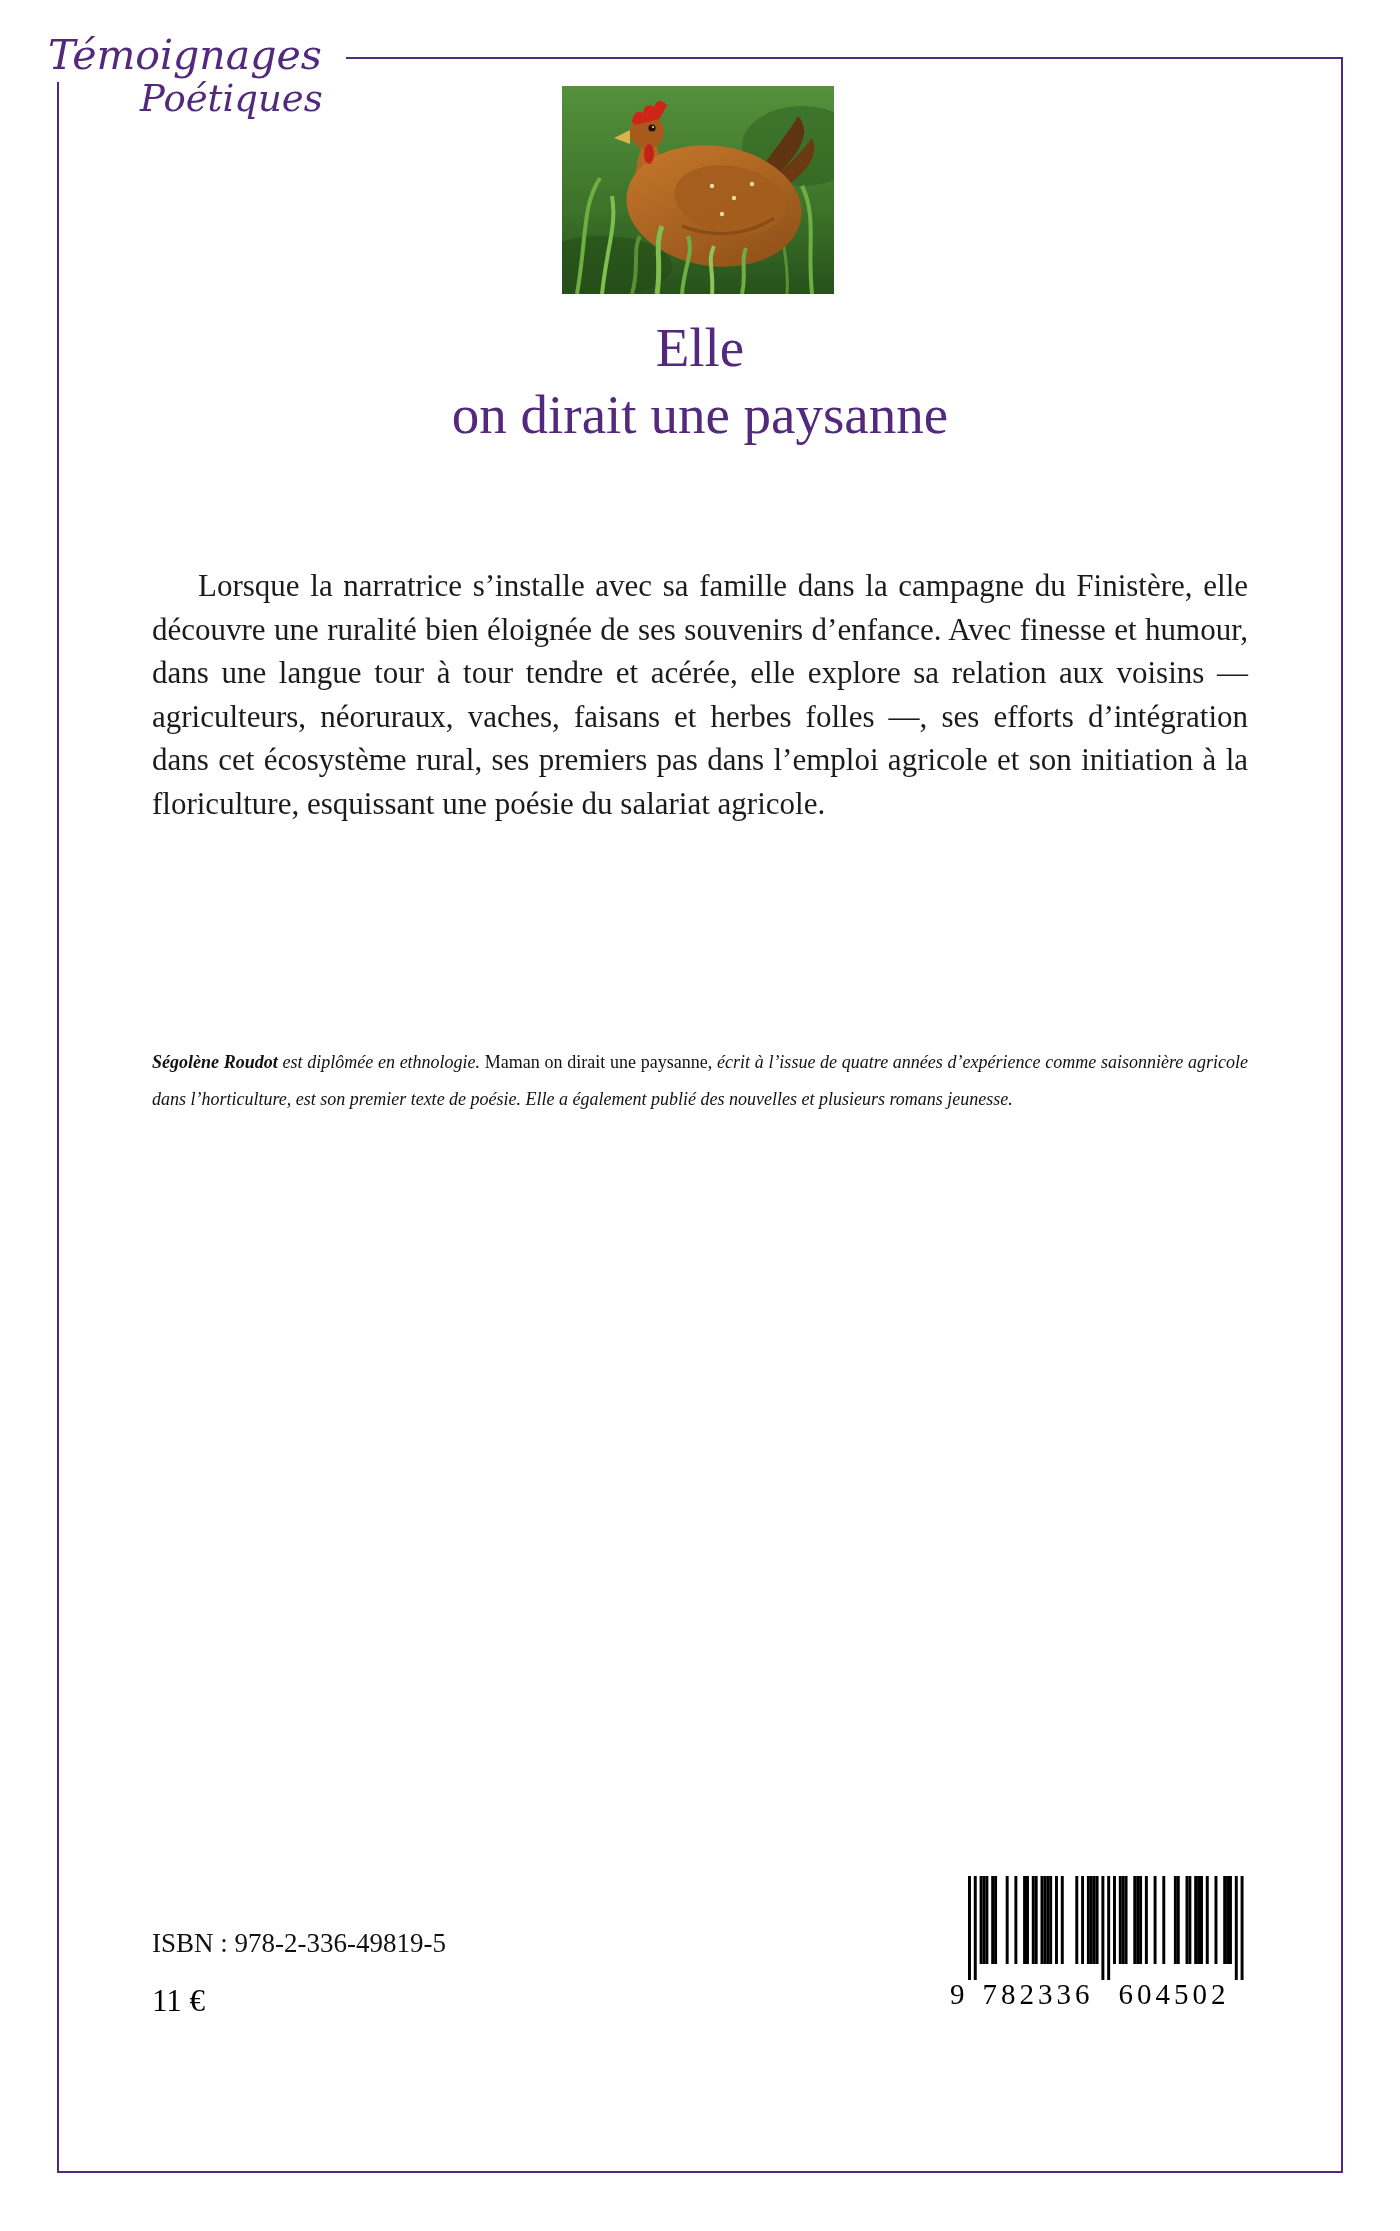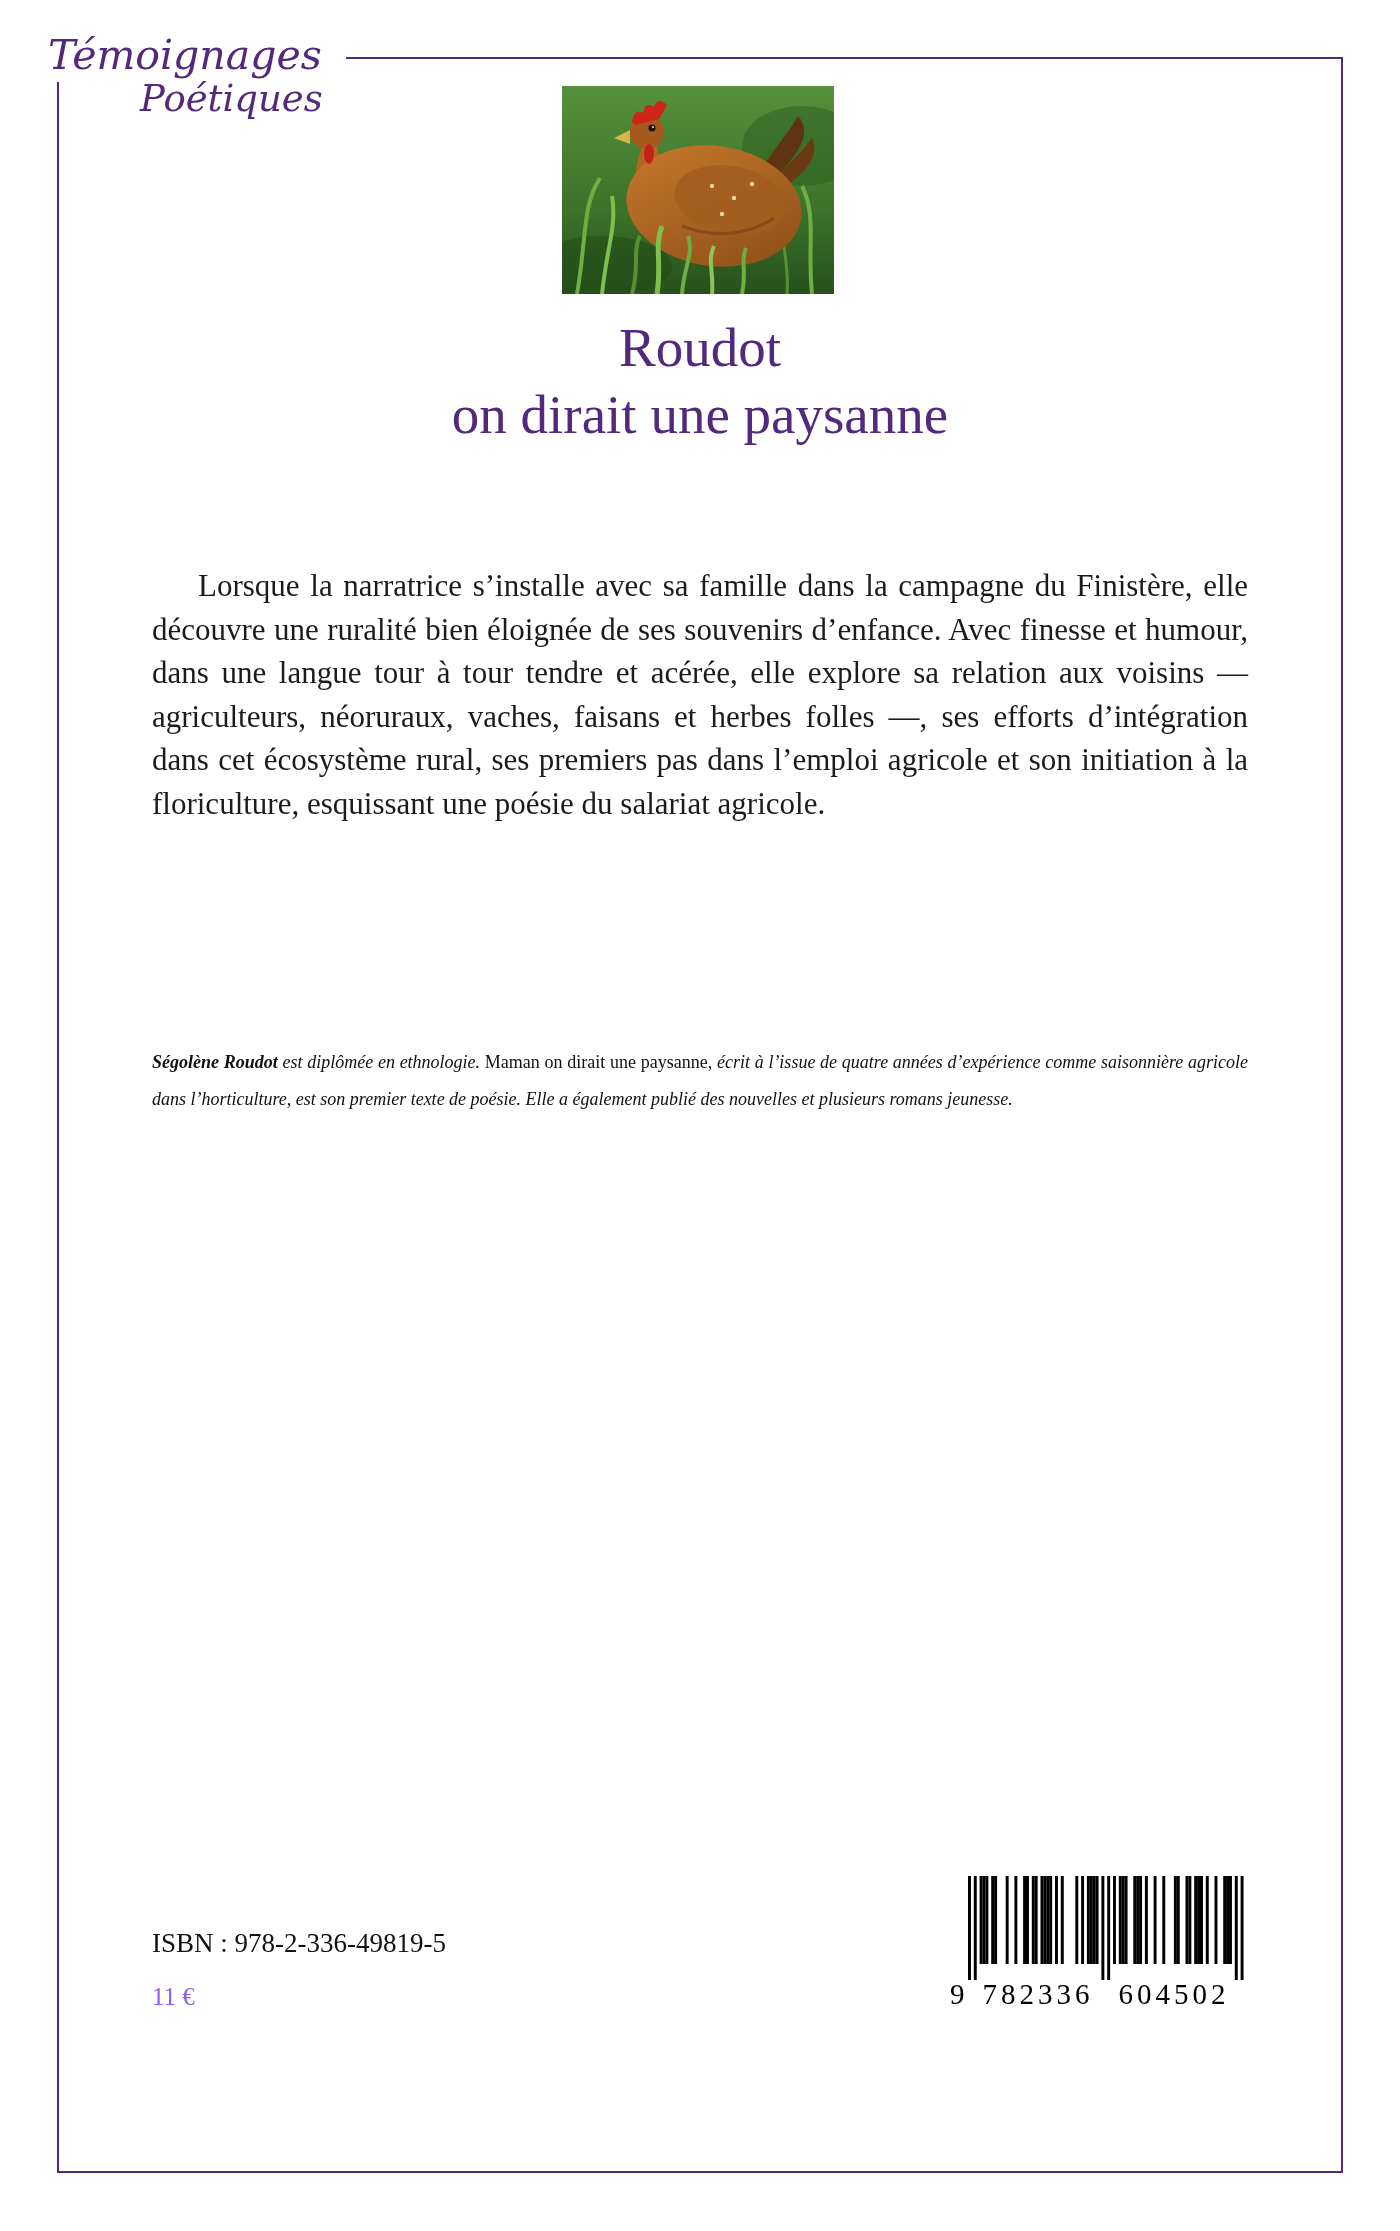--- a/index.html
+++ b/index.html
@@ -83,22 +83,22 @@
   .bio .book{font-style:normal;}
   .isbn{
     position:absolute;
     left:152px; top:1928px;
     font-size:27px;
     color:#111111;
   }
   .price{
     position:absolute;
     left:152px; top:1983px;
-    font-size:25px;
-    color:#8b5cf6;
+    font-size:31px;
+    color:#000000;
   }
   .barcode{
     position:absolute;
     left:952px; top:1876px;
     width:292px; height:132px;
     background:#ffffff;
   }
   .barcode svg{display:block;}
   .bc-digit{
     position:absolute;
@@ -172,21 +172,21 @@
 
       <path d="M95,208 C100,175 92,160 100,140" stroke="#7fbf4f" stroke-width="5" fill="none"></path>
       <path d="M120,208 C122,180 132,168 126,150" stroke="#6fae43" stroke-width="4" fill="none"></path>
       <path d="M150,208 C152,185 145,175 152,160" stroke="#8fc45a" stroke-width="4" fill="none"></path>
       <path d="M180,208 C185,185 178,175 184,162" stroke="#6fae43" stroke-width="4" fill="none"></path>
       <path d="M70,208 C78,180 70,165 78,150" stroke="#598f35" stroke-width="4" fill="none"></path>
     </svg>
   </div>
 
   <div class="title">
-    <div>Roudot</div>
+    <div>Elle</div>
     <div>on dirait une paysanne</div>
   </div>
 
   <p class="blurb">Lorsque la narratrice s’installe avec sa famille dans la campagne du Finistère, elle découvre une ruralité bien éloignée de ses souvenirs d’enfance. Avec finesse et humour, dans une langue tour à tour tendre et acérée, elle explore sa relation aux voisins — agriculteurs, néoruraux, vaches, faisans et herbes folles —, ses efforts d’intégration dans cet écosystème rural, ses premiers pas dans l’emploi agricole et son initiation à la floriculture, esquissant une poésie du salariat agricole.</p>
 
   <p class="bio"><span class="author">Ségolène Roudot</span><span> est diplômée en ethnologie. </span><span class="book">Maman on dirait une paysanne,</span><span> écrit à l’issue de quatre années d’expérience comme saisonnière agricole dans l’horticulture, est son premier texte de poésie. Elle a également publié des nouvelles et plusieurs romans jeunesse.</span></p>
 
   <div class="isbn">ISBN : 978-2-336-49819-5</div>
   <div class="price">11 €</div>
 

